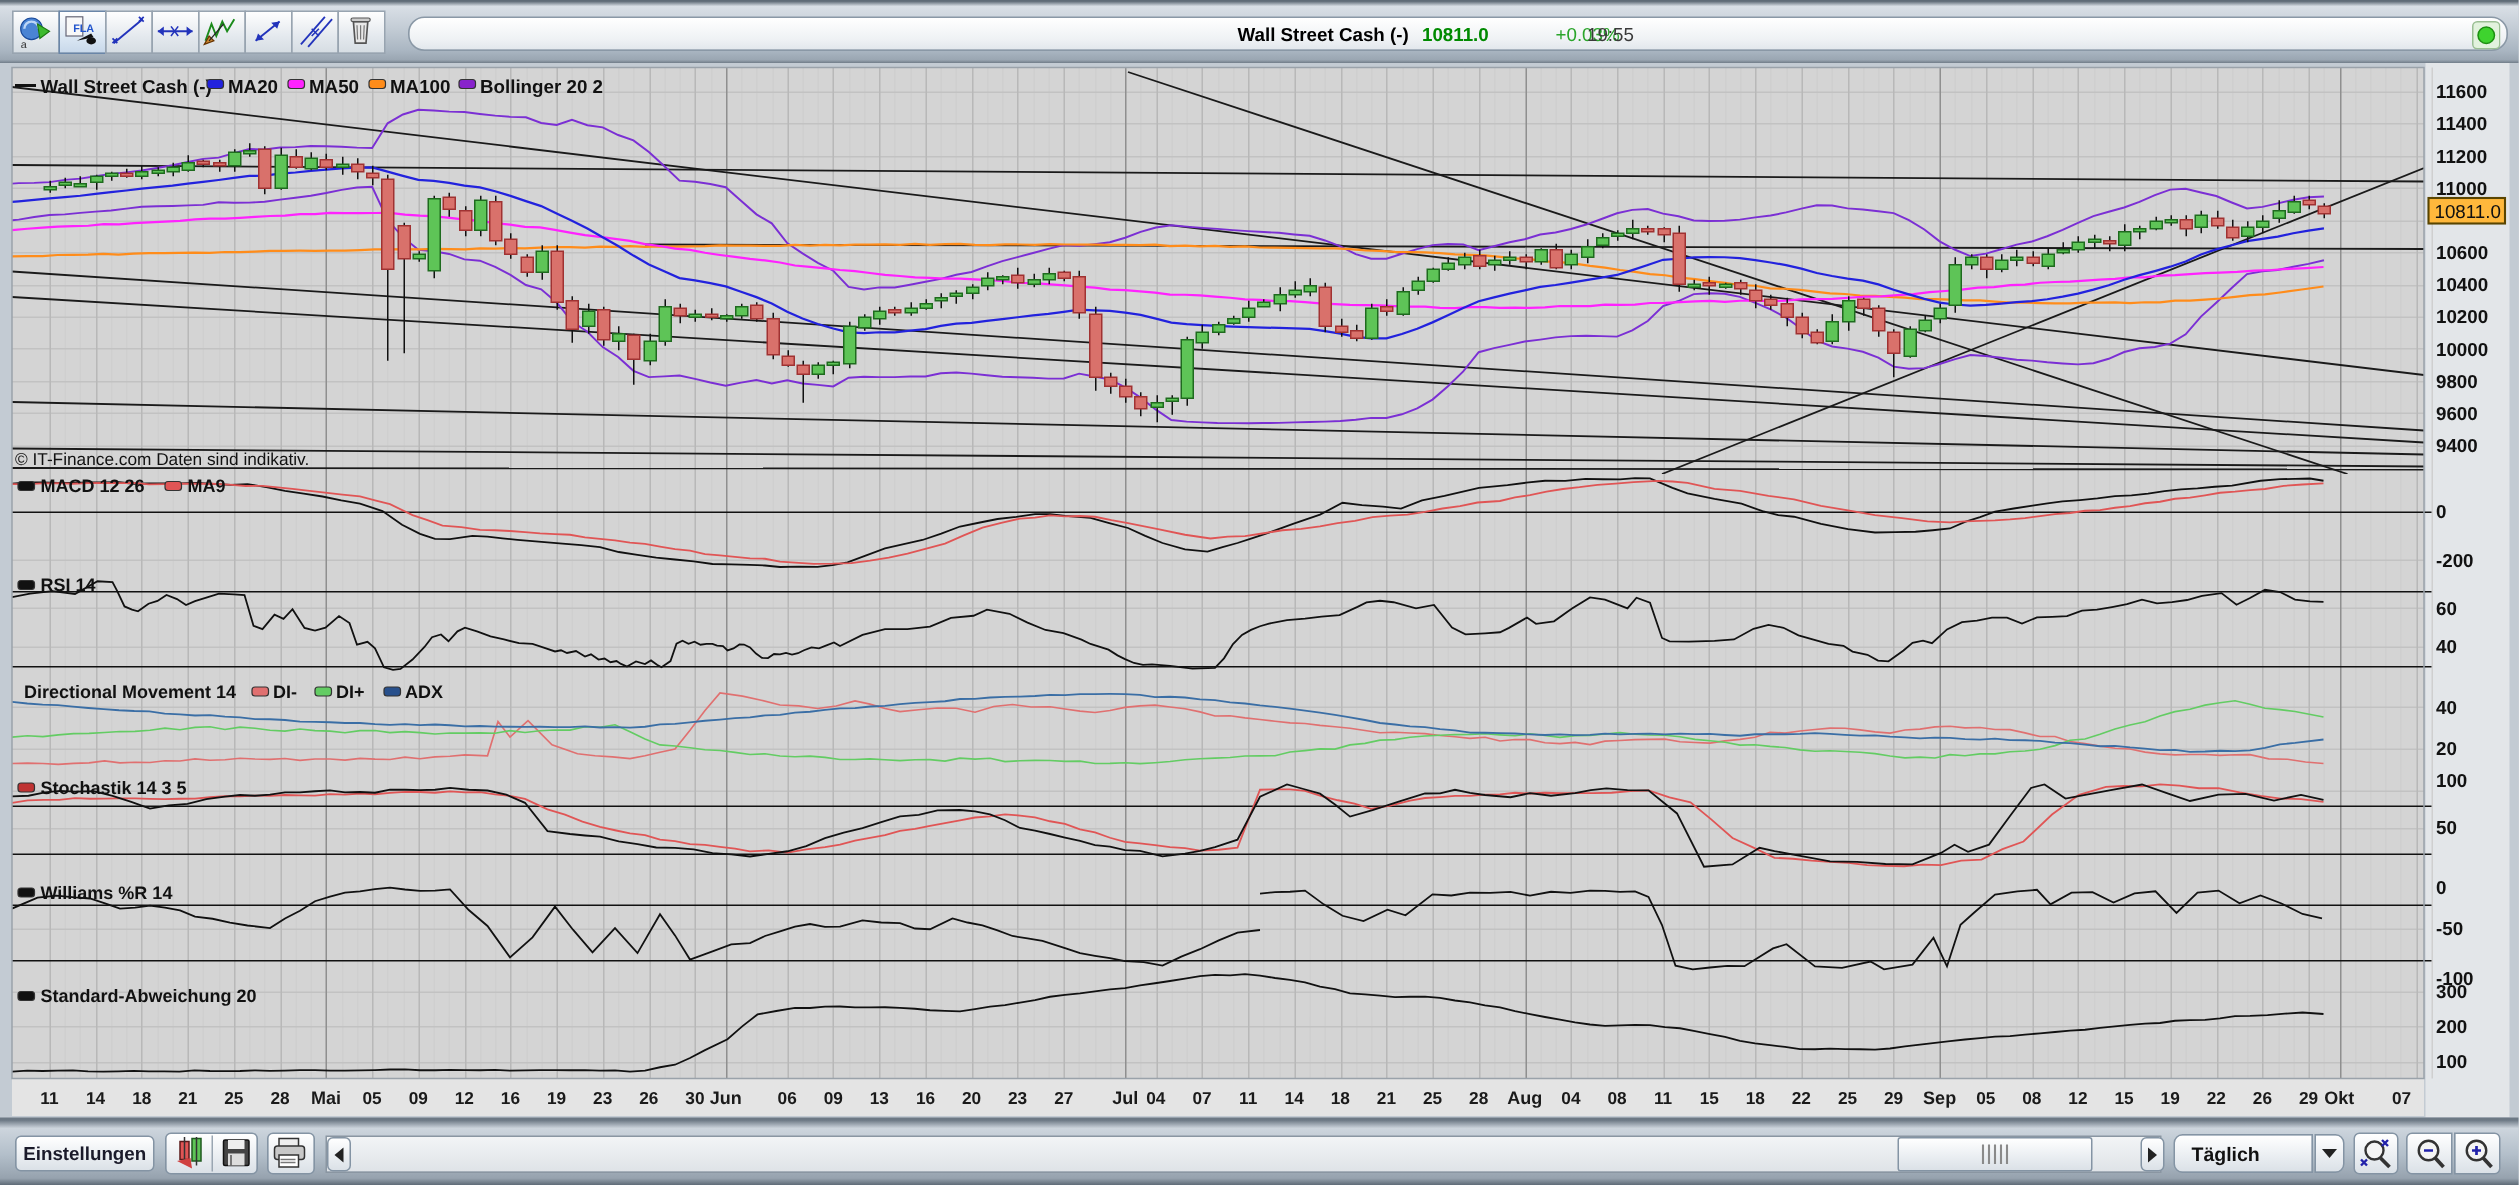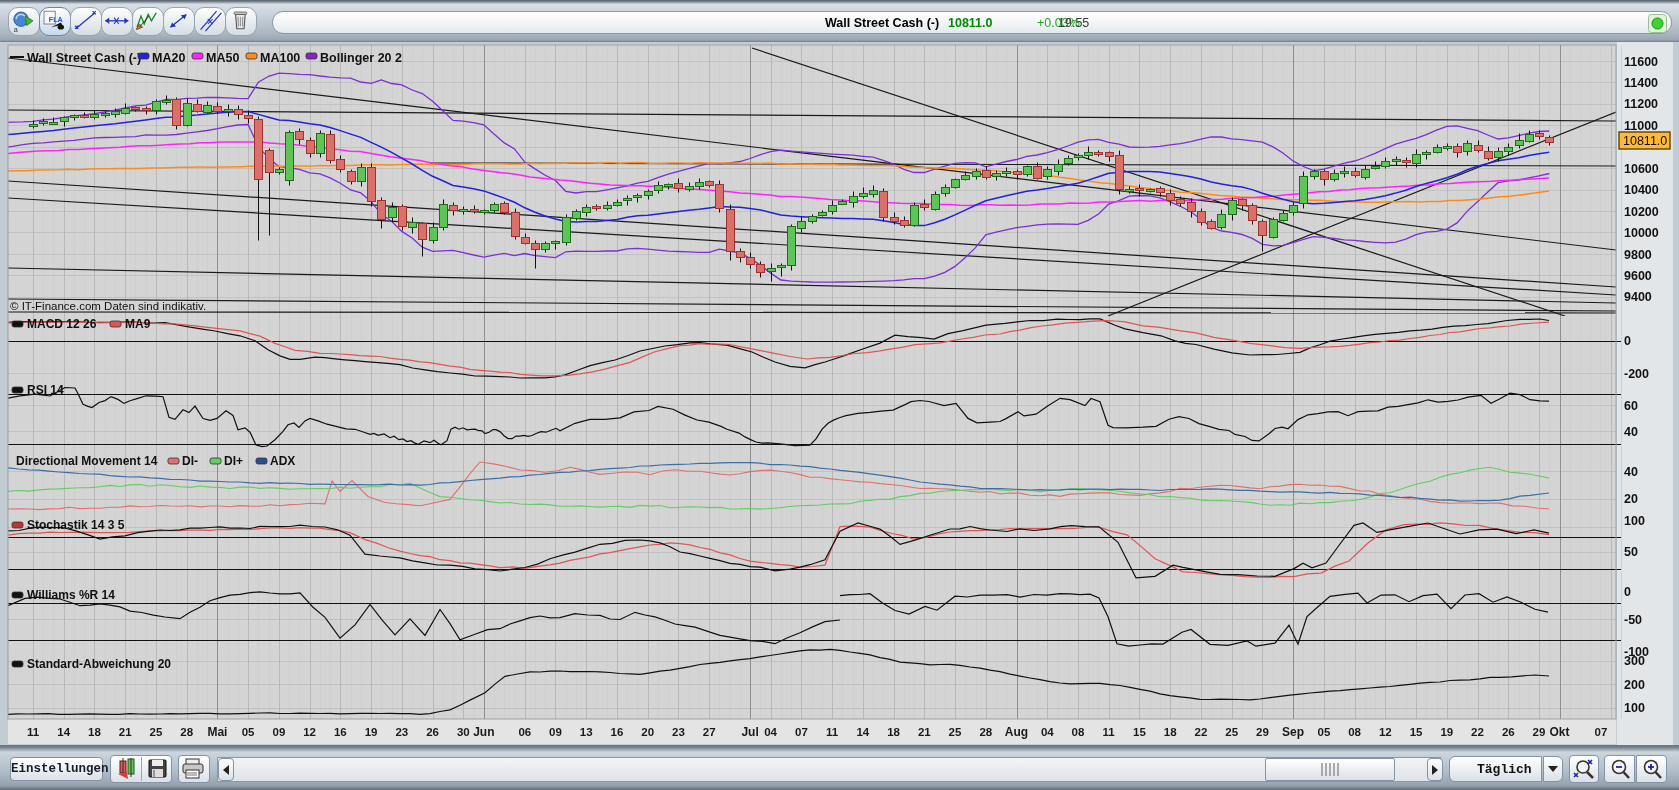--- a/index.html
+++ b/index.html
@@ -1,24 +1,24 @@
 <!DOCTYPE html>
 <html><head><meta charset="utf-8"><style>
 html,body{margin:0;padding:0;width:1679px;height:790px;overflow:hidden;
  font-family:"Liberation Sans",sans-serif;background:#c3cbd3;}
 #top{position:absolute;left:0;top:0;width:1679px;height:42px;
  background:linear-gradient(#5f6b77 0,#5f6b77 2%,#d9dfe6 10%,#c3ccd5 45%,#aab6c2 80%,#9aa6b2 95%,#717d89 100%);}
-.tbtn{position:absolute;top:7px;width:32px;height:29px;border-radius:10px;
+.tbtn{position:absolute;top:7px;width:32px;height:29px;border-radius:0;
  border:1px solid #98a4b0;background:linear-gradient(#fefefe,#e4e9ee 60%,#d6dde3);box-sizing:border-box;overflow:hidden;}
 #title{position:absolute;left:272px;top:11px;width:1400px;height:23px;border-radius:11px;
  border:1px solid #8a98a6;background:linear-gradient(#ffffff,#eef1f4 70%,#e2e7ec);box-sizing:border-box;}
 #title span{position:absolute;top:4px;font-size:12.5px;white-space:pre;}
 #chart{position:absolute;left:0;top:42px;}
 #bottom{position:absolute;left:0;top:745px;width:1679px;height:45px;
- background:linear-gradient(#6d7985 0,#6d7985 4%,#cdd5dd 16%,#b3bfca 55%,#96a2ae 90%,#5f6b77 100%);font-family:Liberation Mono, monospace;}
+ background:linear-gradient(#6d7985 0,#6d7985 4%,#cdd5dd 16%,#b3bfca 55%,#96a2ae 90%,#5f6b77 100%);}
 .bbtn{position:absolute;border-radius:4px;border:1px solid #8494a4;
  background:linear-gradient(#ffffff,#e9edf1 60%,#dbe1e7);box-sizing:border-box;}
 </style></head><body>
 <div id="top">
 <div class="tbtn" style="left:8px;">
       <div style="transform:scale(0.8);transform-origin:0 0"><svg width="37" height="33">
           <circle cx="15" cy="14" r="9" fill="#4a84d4" stroke="#1a4a9a"></circle>
           <path d="M9 14 a6 6 0 0 1 12 0" fill="none" stroke="#bcd6f6" stroke-width="2"></path>
           <path d="M20 10 L30 16 L22 22 Z" fill="#3dbb2e" stroke="#1d7a12"></path>
           <text x="6" y="30" font-size="9" fill="#333">a</text>
@@ -580,21 +580,21 @@
       <g stroke="#8a8a8a" stroke-width="1.4">
         <line x1="2" y1="1" x2="2" y2="14"></line>
         <line x1="6" y1="1" x2="6" y2="14"></line>
         <line x1="10" y1="1" x2="10" y2="14"></line>
         <line x1="14" y1="1" x2="14" y2="14"></line>
         <line x1="18" y1="1" x2="18" y2="14"></line>
       </g>
     </svg>
 <div class="bbtn" style="left:1427px;top:13px;width:16px;height:23px"></div>
 <div style="position:absolute;left:1432px;top:20px;width:0;height:0;border-left:6px solid #222;border-top:5px solid transparent;border-bottom:5px solid transparent"></div>
-<div class="bbtn" style="left:1449px;top:11px;width:93px;height:26px;border-radius:6px 0 0 6px;font-weight:bold;font-size:13px;color:#111;line-height:25px;text-align:left;padding-left:27px">Täglich</div>
+<div class="bbtn" style="left:1449px;top:11px;width:93px;height:26px;border-radius:6px 0 0 6px;font-weight:bold;font-size:13px;color:#111;line-height:25px;text-align:left;padding-left:11px">Täglich</div>
 <div class="bbtn" style="left:1543px;top:11px;width:20px;height:26px;border-radius:0 6px 6px 0"></div>
 <div style="position:absolute;left:1548px;top:21px;width:0;height:0;border-top:6px solid #222;border-left:5px solid transparent;border-right:5px solid transparent"></div>
 <div class="bbtn" style="left:1569px;top:10px;width:30px;height:28px"></div>
 <svg style="position:absolute;left:1572px;top:12px" width="25" height="25">
       <circle cx="11" cy="10" r="6" fill="#f4f4f4" stroke="#333" stroke-width="1.6"></circle>
       <line x1="15" y1="15" x2="21" y2="21" stroke="#333" stroke-width="2.5"></line>
       <path d="M16 3 L20 7 M20 3 L16 7" stroke="#2222aa" stroke-width="1.6"></path>
       <path d="M2 16 L6 20 M6 16 L2 20" stroke="#2222aa" stroke-width="1.6"></path>
     </svg>
 <div class="bbtn" style="left:1604px;top:10px;width:31px;height:28px;border-radius:4px 0 0 4px"></div>

